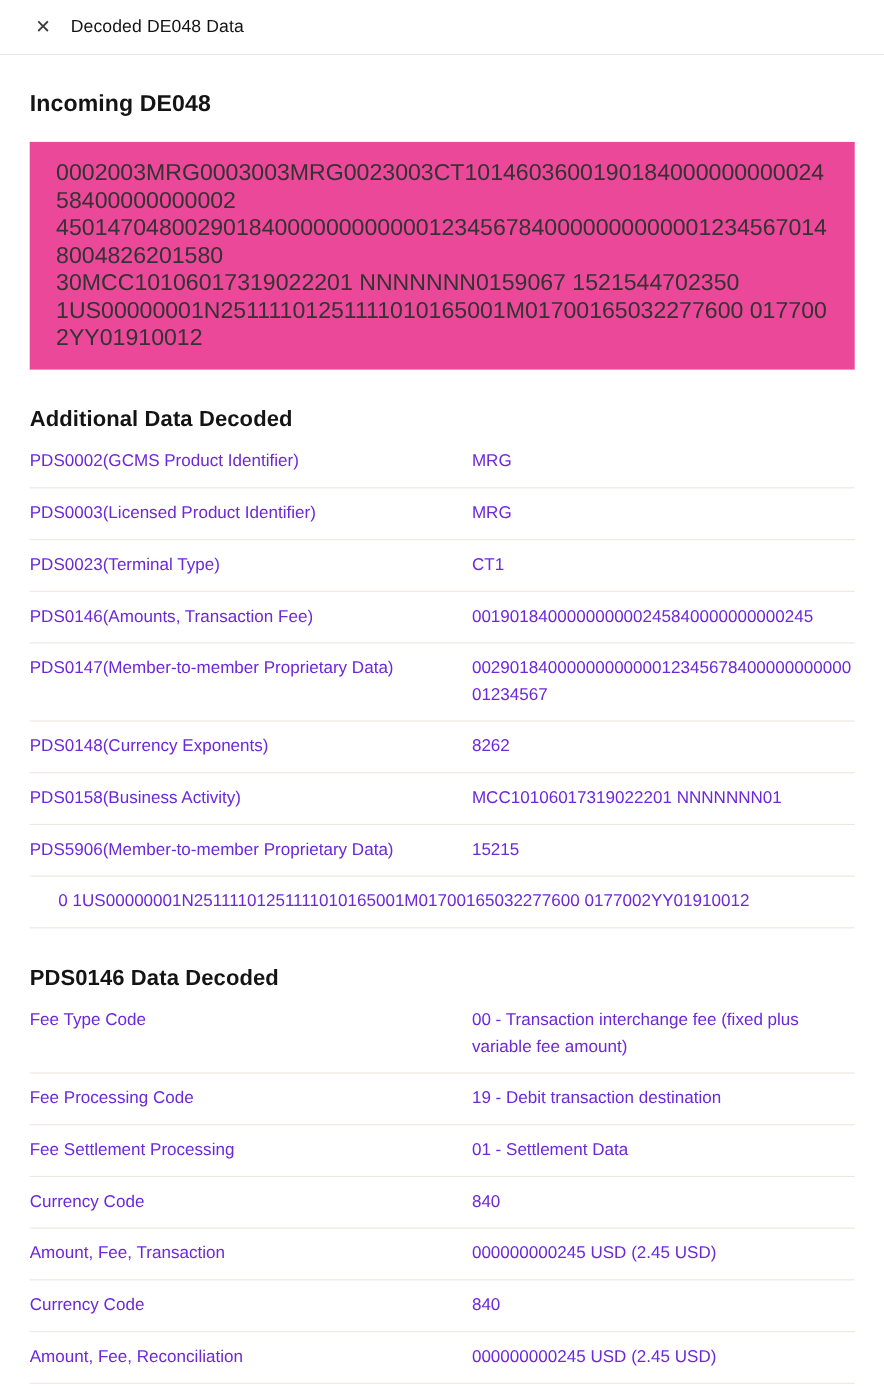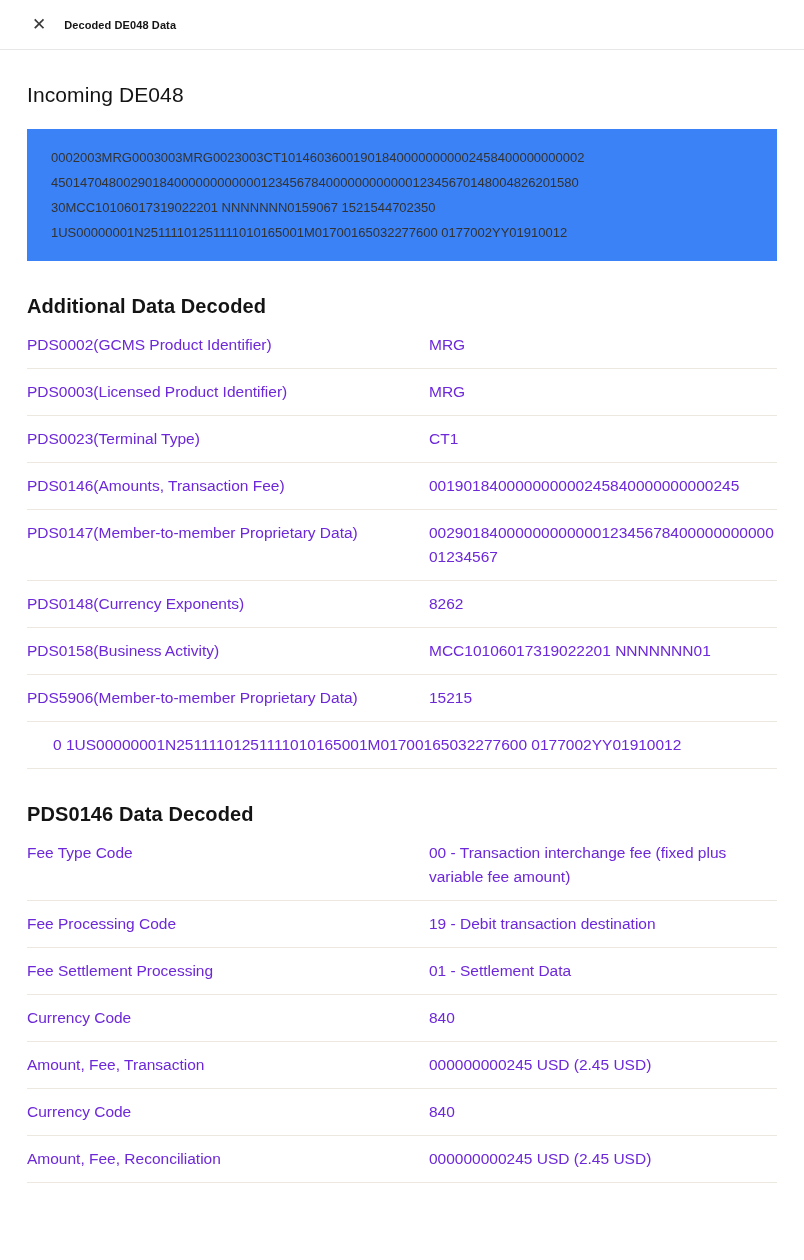--- a/index.html
+++ b/index.html
@@ -25,42 +25,42 @@
     border: none;
     cursor: pointer;
     font-size: 17px;
     line-height: 1;
     color: #3a3a3a;
     padding: 0;
     margin-right: 18px;
     font-family: "Liberation Sans", sans-serif;
   }
   .modal-title {
-    font-size: 11px;
-    font-weight: 700;
+    font-size: 16px;
+    font-weight: 400;
     color: #141414;
     letter-spacing: 0.1px;
   }
 
   
   .content { padding: 0 27px 40px 27px; }
 
   h1.incoming-heading {
     margin-top: 33px;
     font-size: 21px;
-    font-weight: 400;
+    font-weight: 700;
     color: #141414;
     letter-spacing: 0.1px;
   }
 
   .raw-box {
     margin-top: 22px;
-    background: #3b82f6;
+    background: #ec4899;
     padding: 16px 24px;
-    font-size: 13px;
+    font-size: 21px;
     line-height: 25px;
     color: #333333;
     white-space: pre-wrap;
     word-break: break-all;
     overflow-wrap: anywhere;
   }
 
   h2.section-title {
     margin-top: 34px;
     margin-bottom: 4px;

